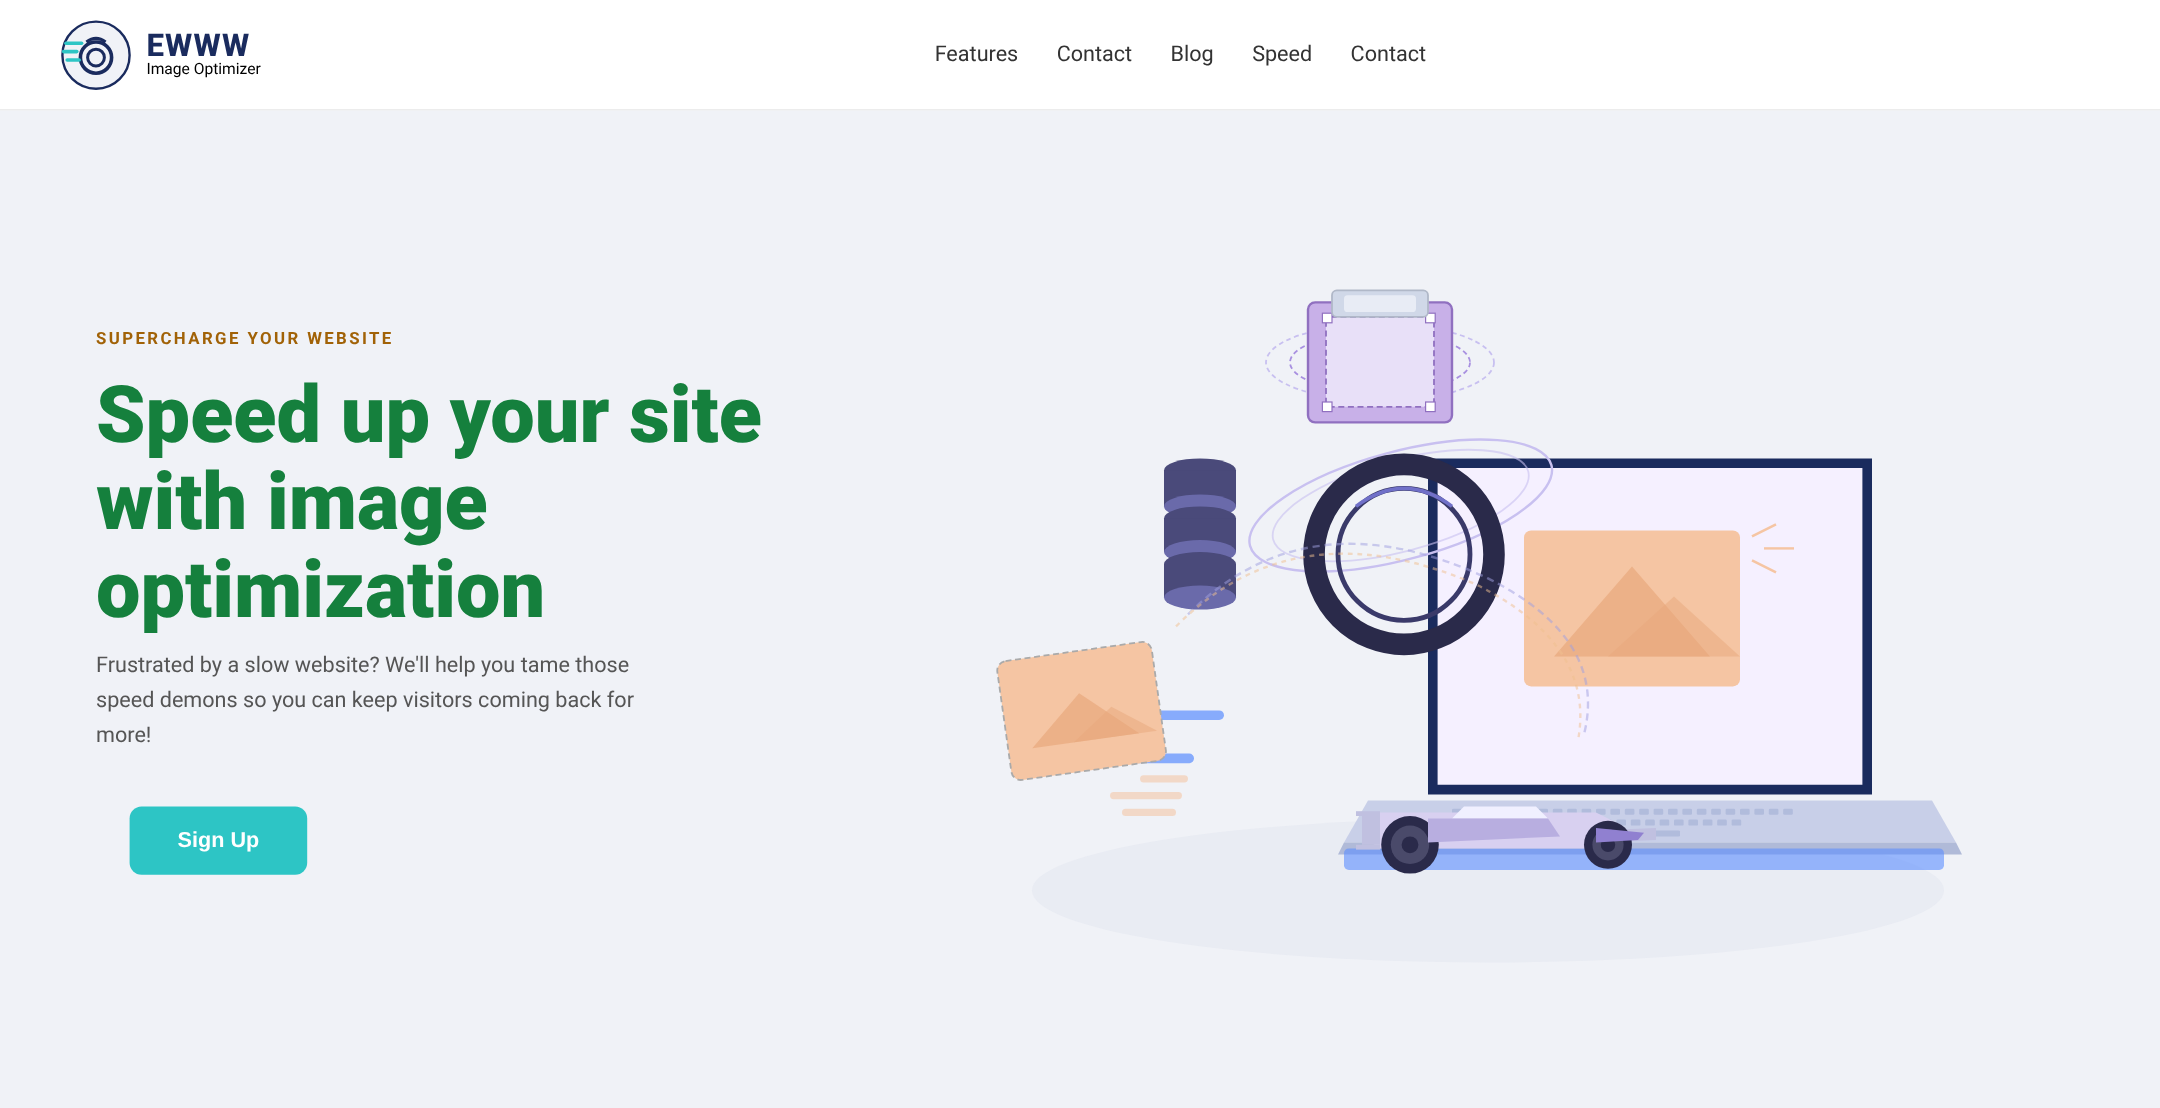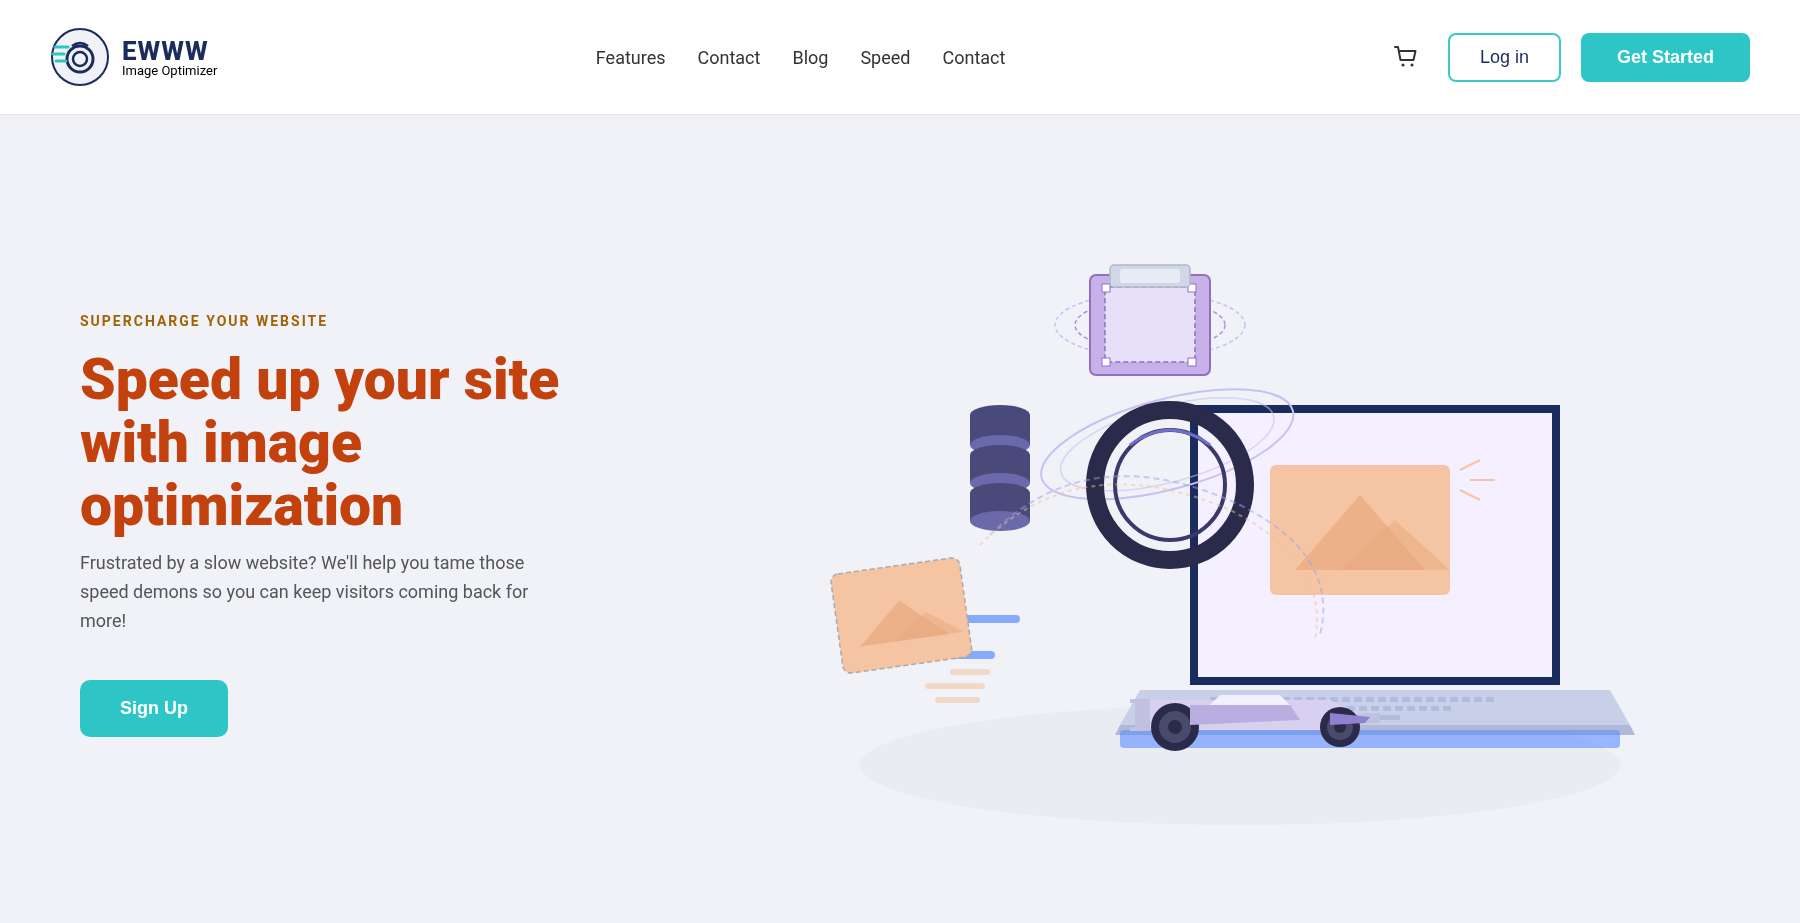--- a/index.html
+++ b/index.html
@@ -7,21 +7,21 @@
     body {
       font-family: -apple-system, BlinkMacSystemFont, 'Segoe UI', Roboto, sans-serif;
       background: #f0f2f7;
       min-height: 923px;
       overflow: hidden;
     }
 
     
     .navbar {
       background: #ffffff;
-      height: 115px;
+      height: 92px;
       display: flex;
       align-items: center;
       padding: 0 50px;
       border-bottom: 1px solid #e8e8e8;
       position: relative;
       z-index: 10;
     }
 
     .logo-area {
       display: flex;
@@ -128,39 +128,40 @@
     .hero-tagline {
       font-size: 14px;
       font-weight: 700;
       color: #a16207;
       letter-spacing: 2px;
       text-transform: uppercase;
       margin-bottom: 20px;
     }
 
     .hero-heading {
-      font-size: 57px;
+      font-size: 66px;
       font-weight: 900;
-      color: #c2410c;
+      color: #15803d;
       line-height: 1.1;
       margin-bottom: 12px;
     }
 
     .hero-desc {
       font-size: 18px;
       color: #555;
       line-height: 1.6;
       max-width: 480px;
       margin-bottom: 44px;
     }
 
     .hero-buttons {
       display: flex;
       gap: 20px;
       align-items: center;
+      margin-left: 28px;
     }
 
     .btn-signup {
       background: #2dc5c5;
       color: #fff;
       font-size: 18px;
       font-weight: 700;
       padding: 18px 40px;
       border: none;
       border-radius: 10px;
@@ -221,31 +222,20 @@
   </div>
 
   <div class="nav-links">
     <a class="nav-link" href="#">Features</a>
     <a class="nav-link" href="#">Contact</a>
     <a class="nav-link" href="#">Blog</a>
     <a class="nav-link" href="#">Speed</a>
     <a class="nav-link" href="#">Contact</a>
   </div>
 
-  <div class="nav-right">
-    <div class="cart-icon-wrap">
-      <svg width="28" height="28" viewBox="0 0 28 28" fill="none">
-        <path d="M3 4h3l2.5 13h13l2-9H8" stroke="#333" stroke-width="2" stroke-linecap="round" stroke-linejoin="round"></path>
-        <circle cx="11" cy="22" r="1.5" fill="#333"></circle>
-        <circle cx="20" cy="22" r="1.5" fill="#333"></circle>
-      </svg>
-    </div>
-    <button class="btn-login">Log in</button>
-    <button class="btn-get-started">Get Started</button>
-  </div>
 </nav>
 
 <section class="hero">
   <div class="hero-left">
     <p class="hero-tagline">SUPERCHARGE YOUR WEBSITE</p>
     <h1 class="hero-heading">Speed up your site with image optimization</h1>
     <p class="hero-desc">Frustrated by a slow website? We'll help you tame those speed demons so you can keep visitors coming back for more!</p>
     <div class="hero-buttons">
       <button class="btn-signup">Sign Up</button>
     </div>

